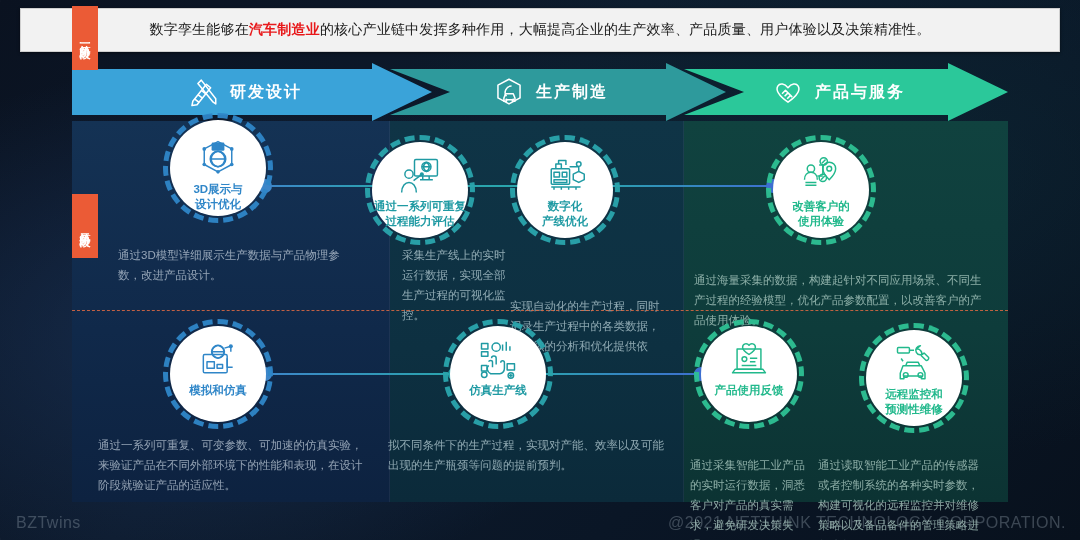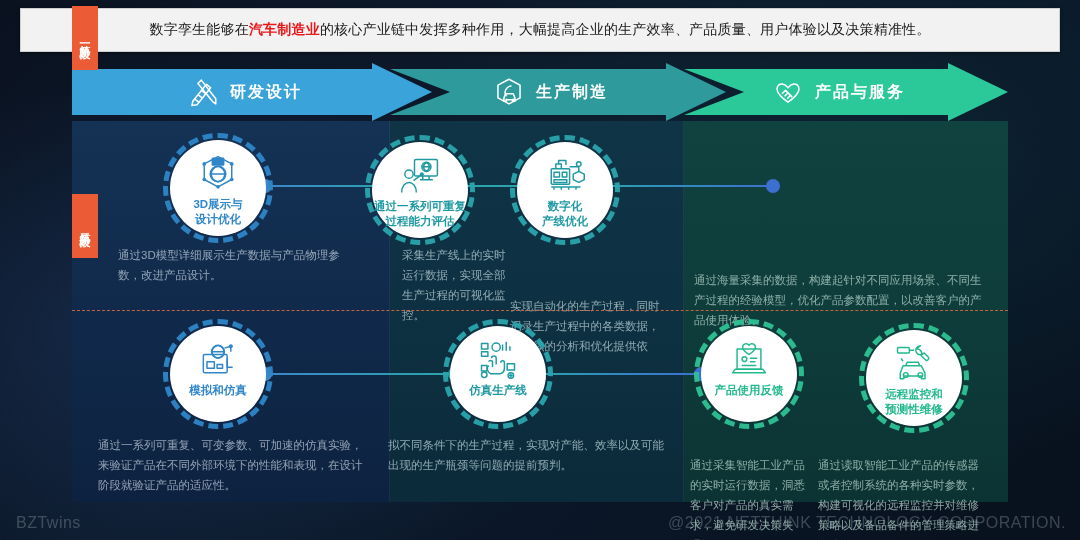--- a/index.html
+++ b/index.html
@@ -181,21 +181,21 @@
 
   <div class="rail" style="left:265px;top:373px;width:190px;background:linear-gradient(90deg,#3d86c9,#2aa5ad);"></div>
   <div class="rail" style="left:455px;top:373px;width:70px;background:#2aa5ad;"></div>
   <div class="rail" style="left:525px;top:373px;width:175px;background:linear-gradient(90deg,#2aa5ad,#3d6fd0);"></div>
 
   <div class="node" style="left:258px;top:367px;background:#3d86c9;"></div>
   <div class="node" style="left:448px;top:367px;background:#2aa5ad;"></div>
   <div class="node" style="left:518px;top:367px;background:#2aa5ad;"></div>
   <div class="node" style="left:694px;top:367px;background:#3d6fd0;"></div>
 
-  <div class="circ blue" style="left:170px;top:140px;">
+  <div class="circ blue" style="left:170px;top:120px;justify-content:center;">
     <div class="ring"></div>
     <svg class="cic" viewBox="0 0 48 48">
       <g fill="none" stroke="#2f86c8" stroke-width="1.6" stroke-linejoin="round">
         <path d="M24 5 L39 13 L39 30 L24 38 L9 30 L9 13 Z"></path>
         <rect x="17" y="6" width="14" height="9" rx="1.5" fill="#2f86c8" stroke="none"></rect>
         <text x="24" y="13.5" font-size="7.5" fill="#fff" text-anchor="middle" font-family="Liberation Sans, sans-serif" font-weight="bold">3D</text>
         <circle cx="24" cy="24" r="8.5"></circle>
         <path d="M15.5 24h17 M24 15.5 a11 9 0 0 1 0 17 a11 9 0 0 1 0 -17"></path>
         <circle cx="9" cy="13" r="2" fill="#2f86c8" stroke="none"></circle>
         <circle cx="39" cy="13" r="2" fill="#2f86c8" stroke="none"></circle>
@@ -239,20 +239,39 @@
         <path d="M29 14 h10 v6"></path>
         <circle cx="39" cy="11" r="2.5"></circle>
         <path d="M33 22 l6-3 l6 3 v6 l-6 3 l-6-3 z"></path>
         <path d="M9 36 h32 M12 36 v3 M20 36 v3 M28 36 v3 M36 36 v3"></path>
       </g>
     </svg>
     <div class="ctitle">数字化</div>
     <div class="ctitle">产线优化</div>
   </div>
 
+  <div class="circ green" style="left:773px;top:142px;">
+    <div class="ring"></div>
+    <svg class="cic" viewBox="0 0 48 48">
+      <g fill="none" stroke="#22b98c" stroke-width="1.6" stroke-linejoin="round">
+        <circle cx="13" cy="16" r="4"></circle>
+        <path d="M6 28 c0-5 3-8 7-8 c4 0 7 3 7 8"></path>
+        <path d="M7 31 h12 M7 34 h12"></path>
+        <path d="M33 9 c4 0 7 3 7 7 c0 5-7 12-7 12 s-7-7-7-12 c0-4 3-7 7-7Z"></path>
+        <circle cx="33" cy="16" r="2.6"></circle>
+        <circle cx="27" cy="8" r="4"></circle>
+          <path d="M25 10 l4-4"></path>
+        <circle cx="26" cy="26" r="4"></circle>
+          <path d="M24 28 l4-4"></path>
+        <path d="M20 24 h6 M26 22 v-10 h-4"></path>
+      </g>
+    </svg>
+    <div class="ctitle">改善客户的</div>
+    <div class="ctitle">使用体验</div>
+  </div>
 
   <div class="circ blue" style="left:170px;top:326px;">
     <div class="ring"></div>
     <svg class="cic" viewBox="0 0 48 48">
       <g fill="none" stroke="#2f86c8" stroke-width="1.6" stroke-linejoin="round">
         <rect x="8" y="18" width="26" height="20" rx="1.5"></rect>
         <rect x="12" y="26" width="8" height="7"></rect>
         <rect x="23" y="29" width="6" height="4"></rect>
         <circle cx="24" cy="15" r="7"></circle>
         <path d="M17 15h14 M24 8 a10 7.5 0 0 1 0 14 a10 7.5 0 0 1 0 -14"></path>

